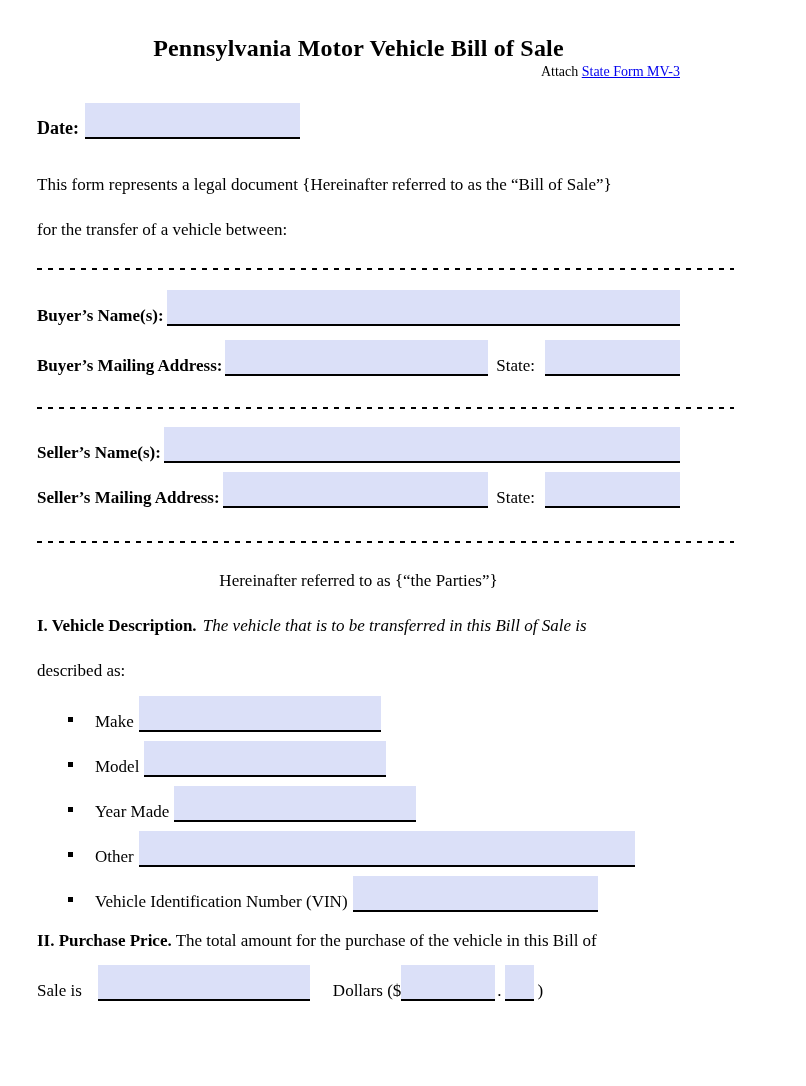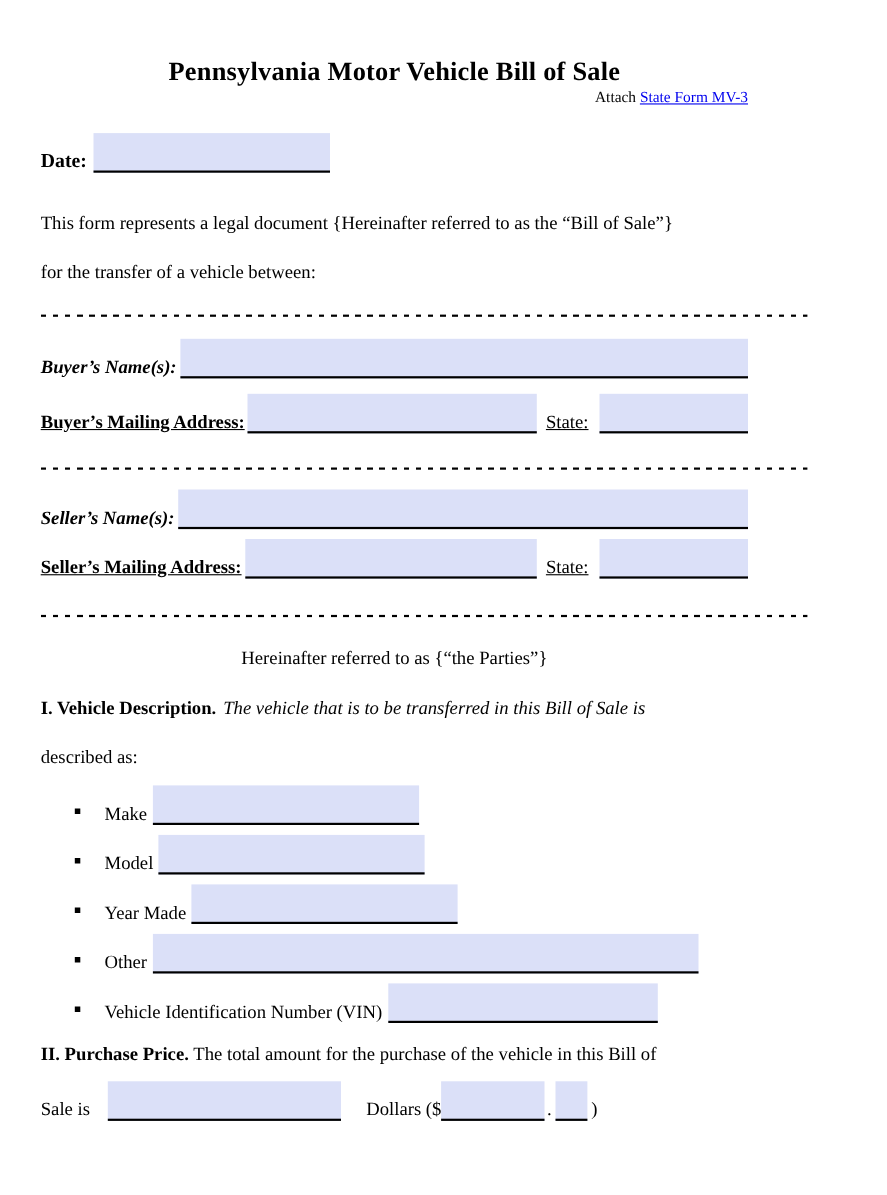--- a/index.html
+++ b/index.html
@@ -5,21 +5,21 @@
   html,body{margin:0;padding:0;background:#fff;}
   .page{
     position:relative;
     width:806px;height:1086px;
     background:var(--page-bg,#ffffff);
     color:var(--text,#000);
     font-family:"Liberation Serif","DejaVu Serif",serif;
     font-size:17px;
     overflow:hidden;
   }
-  .content{box-sizing:border-box;width:752px;padding:52px 72px 0 37px;}
+  .content{box-sizing:border-box;width:752px;padding:34px 72px 0 37px;}
 
   h1.title{
     margin:0;text-align:center;
     font-size:24px;font-weight:bold;line-height:28px;letter-spacing:0.2px;
   }
   .subtitle{
     text-align:right;font-size:14px;font-weight:normal;line-height:18px;margin-top:1px;
   }
   .subtitle a{color:var(--link,#0000ee);text-decoration:underline;cursor:pointer;}
 
@@ -43,24 +43,24 @@
   .intro2{margin-top:25px;}
 
   .dash{
     height:2px;width:697px;
     background:repeating-linear-gradient(90deg,#000 0 5px,transparent 5px 11px);
   }
   .dash1{margin-top:28px;}
   .dash2{margin-top:31px;}
   .dash3{margin-top:33px;}
 
-  .name-row{height:42px;font-style:italic;}
+  .name-row{height:42px;}
   .buyer-name-row{margin-top:14px;}
   .seller-name-row{margin-top:12px;}
-  .addr-row{height:40px;text-decoration:underline;}
+  .addr-row{height:40px;}
   .buyer-addr-row{margin-top:10px;}
   .seller-addr-row{margin-top:5px;}
   .grow-field{flex:1;margin-left:3px;min-width:0;}
   .state-label{margin-left:8px;}
   .state-field{width:135px;margin-left:10px;}
 
   .parties{margin-top:28px;text-align:center;}
   .section-heading{margin-top:25px;}
   .described{margin-top:25px;}
   .heading-rest{padding-left:2px;font-style:italic;}

